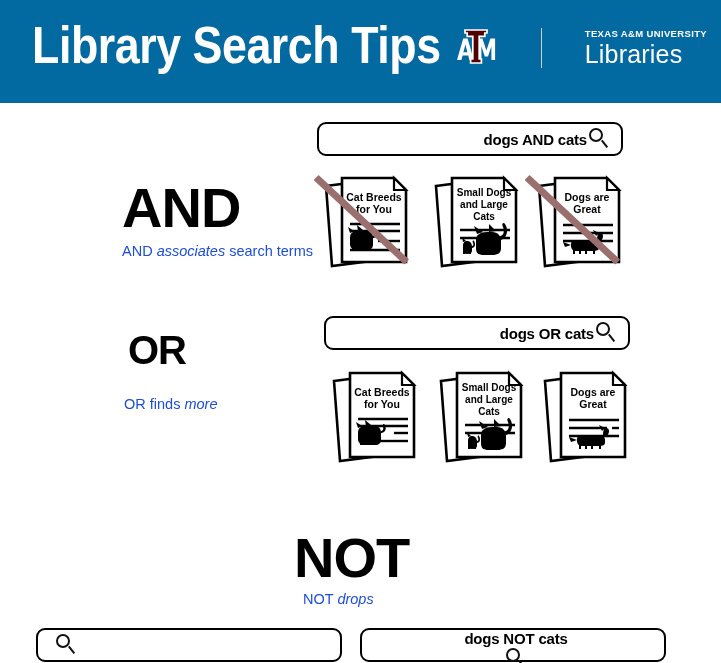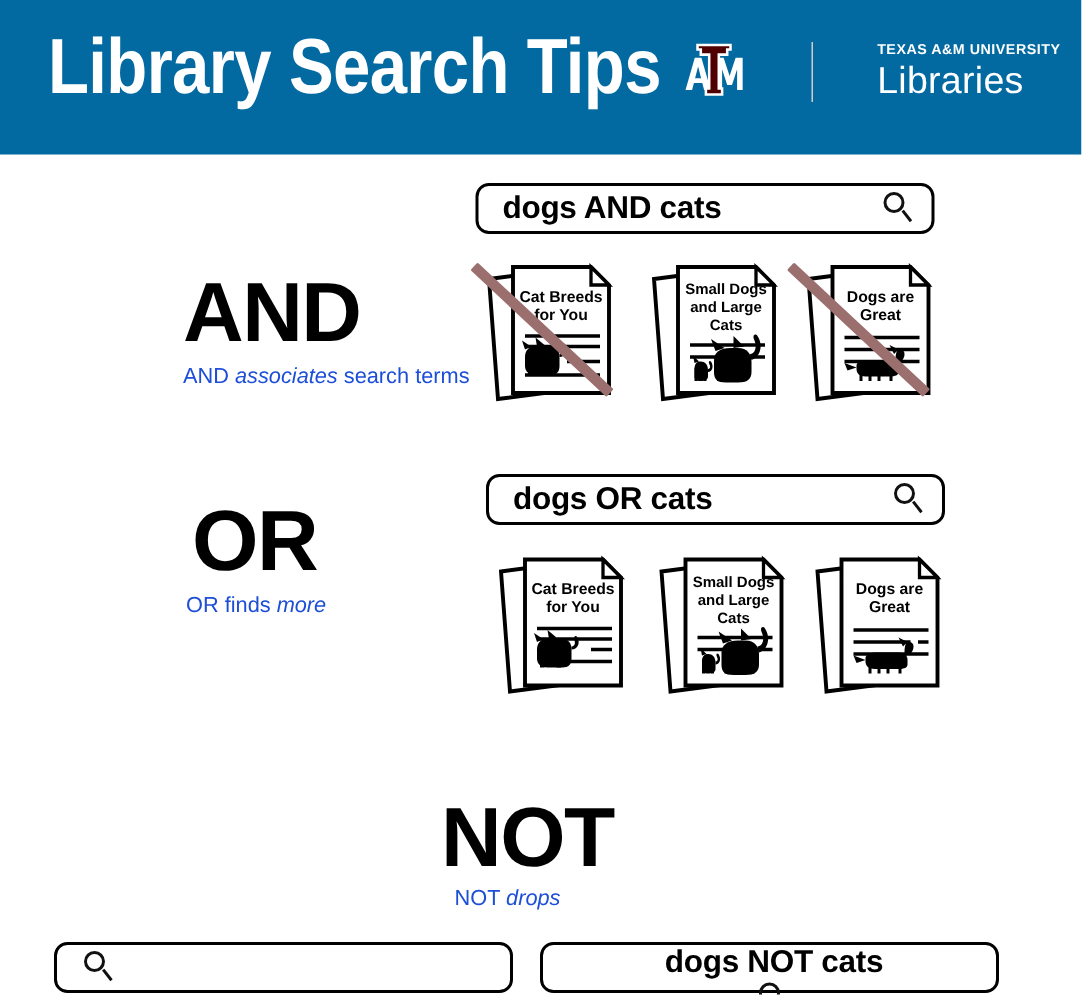--- a/index.html
+++ b/index.html
@@ -100,25 +100,26 @@
     box-sizing: border-box;
     background: #ffffff;
     border: 2px solid #000000;
     border-radius: 9px;
     display: flex;
     align-items: center;
     padding: 0 10px 0 16px;
   }
   .searchbox .q {
     flex: 1 1 auto;
-    font-size: 21px;
+    font-size: 15px;
     font-weight: 700;
     color: #000000;
     letter-spacing: -0.2px;
     white-space: nowrap;
+    text-align: right;
   }
   .mag {
     flex: 0 0 auto;
     width: 24px;
     height: 24px;
     position: relative;
   }
   .mag::before {
     content: "";
     position: absolute;
@@ -277,26 +278,26 @@
         <path d="M61 66 L58 60 L64 63 Z"></path>
         <path d="M36 75 L28 72 L30 77 Z"></path>
       </g>
     </svg>
   </div>
   <div class="strike" style="left:527px; top:174px; width:124px; transform:rotate(43deg);"></div>
 </div>
 
 <div>
 
-  <div class="searchbox" style="left:324px; top:316px; width:306px; height:34px;gap:23px;">
+  <div class="searchbox" style="left:324px; top:316px; width:306px; height:34px;">
     <span class="q">dogs OR cats</span>
     <span class="mag"></span>
   </div>
 
-  <div class="op-label" style="left:128px; top:328px; font-size:57px;">OR</div>
+  <div class="op-label" style="left:128px; top:328px; font-size:40px;">OR</div>
 
   <div class="op-sub" style="left:124px; top:396px;">
     <span>OR finds </span><em>more</em><span></span>
   </div>
 
   <div class="doc" style="left:330px; top:365px;">
     <svg viewBox="0 0 92 100" xmlns="http://www.w3.org/2000/svg">
       <g stroke="#000" stroke-width="2.6" fill="#fff">
         <path d="M4 16 L50 10 L56 90 L10 96 Z"></path>
         <path d="M20 8 L72 8 L84 20 L84 92 L20 92 Z"></path>

